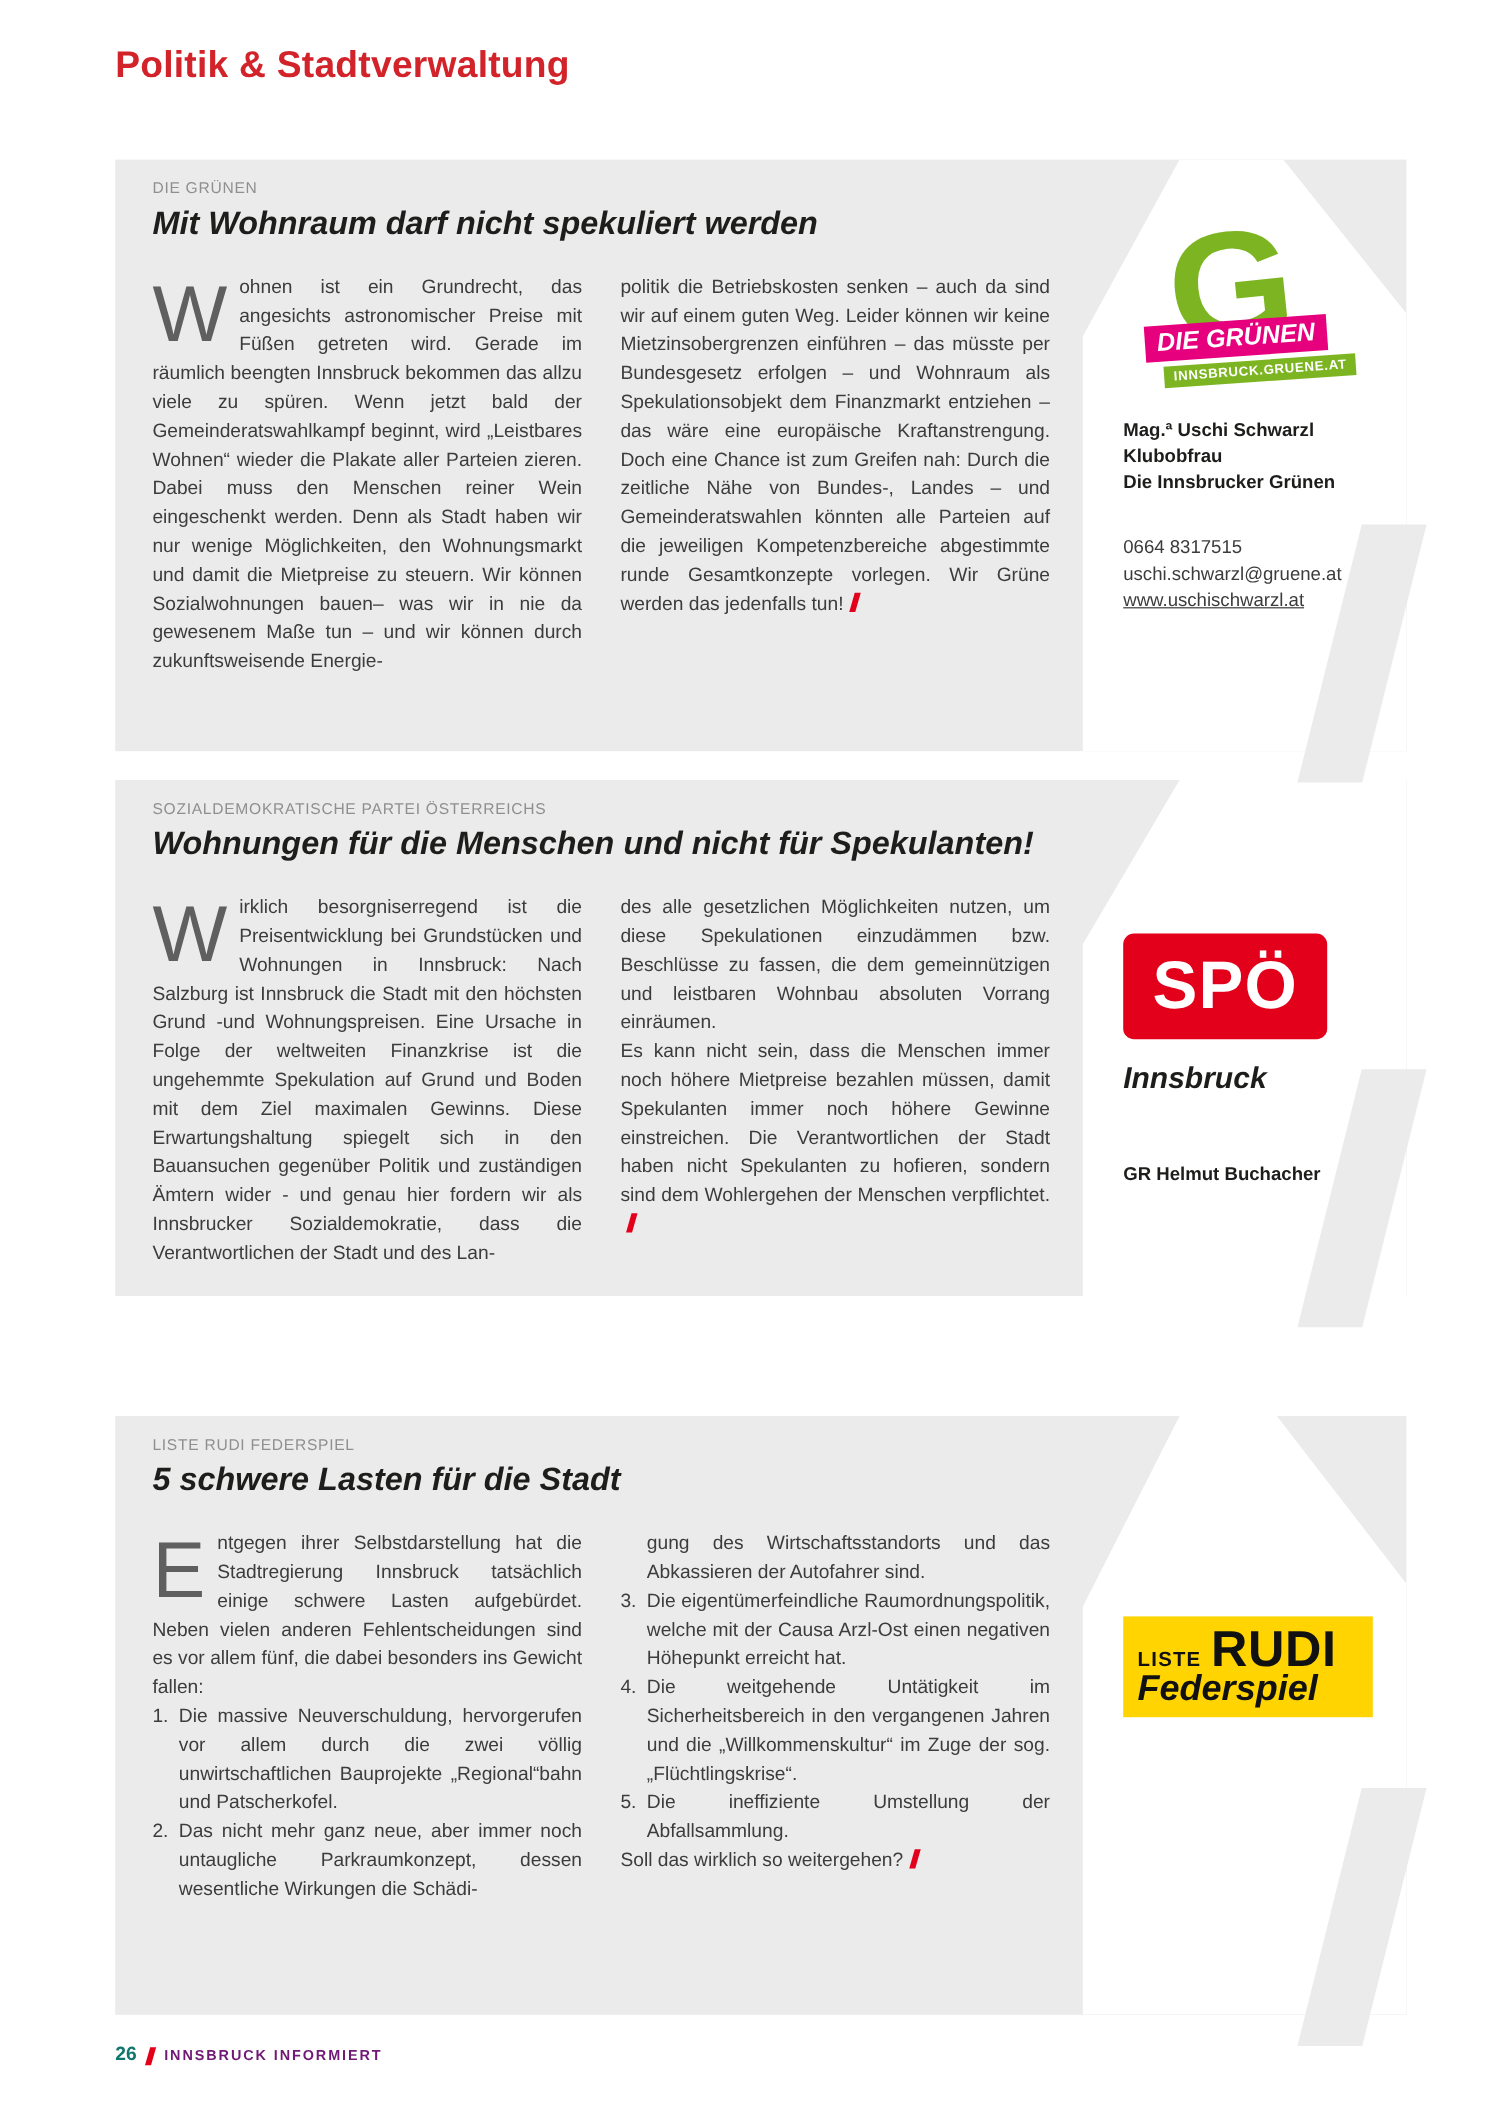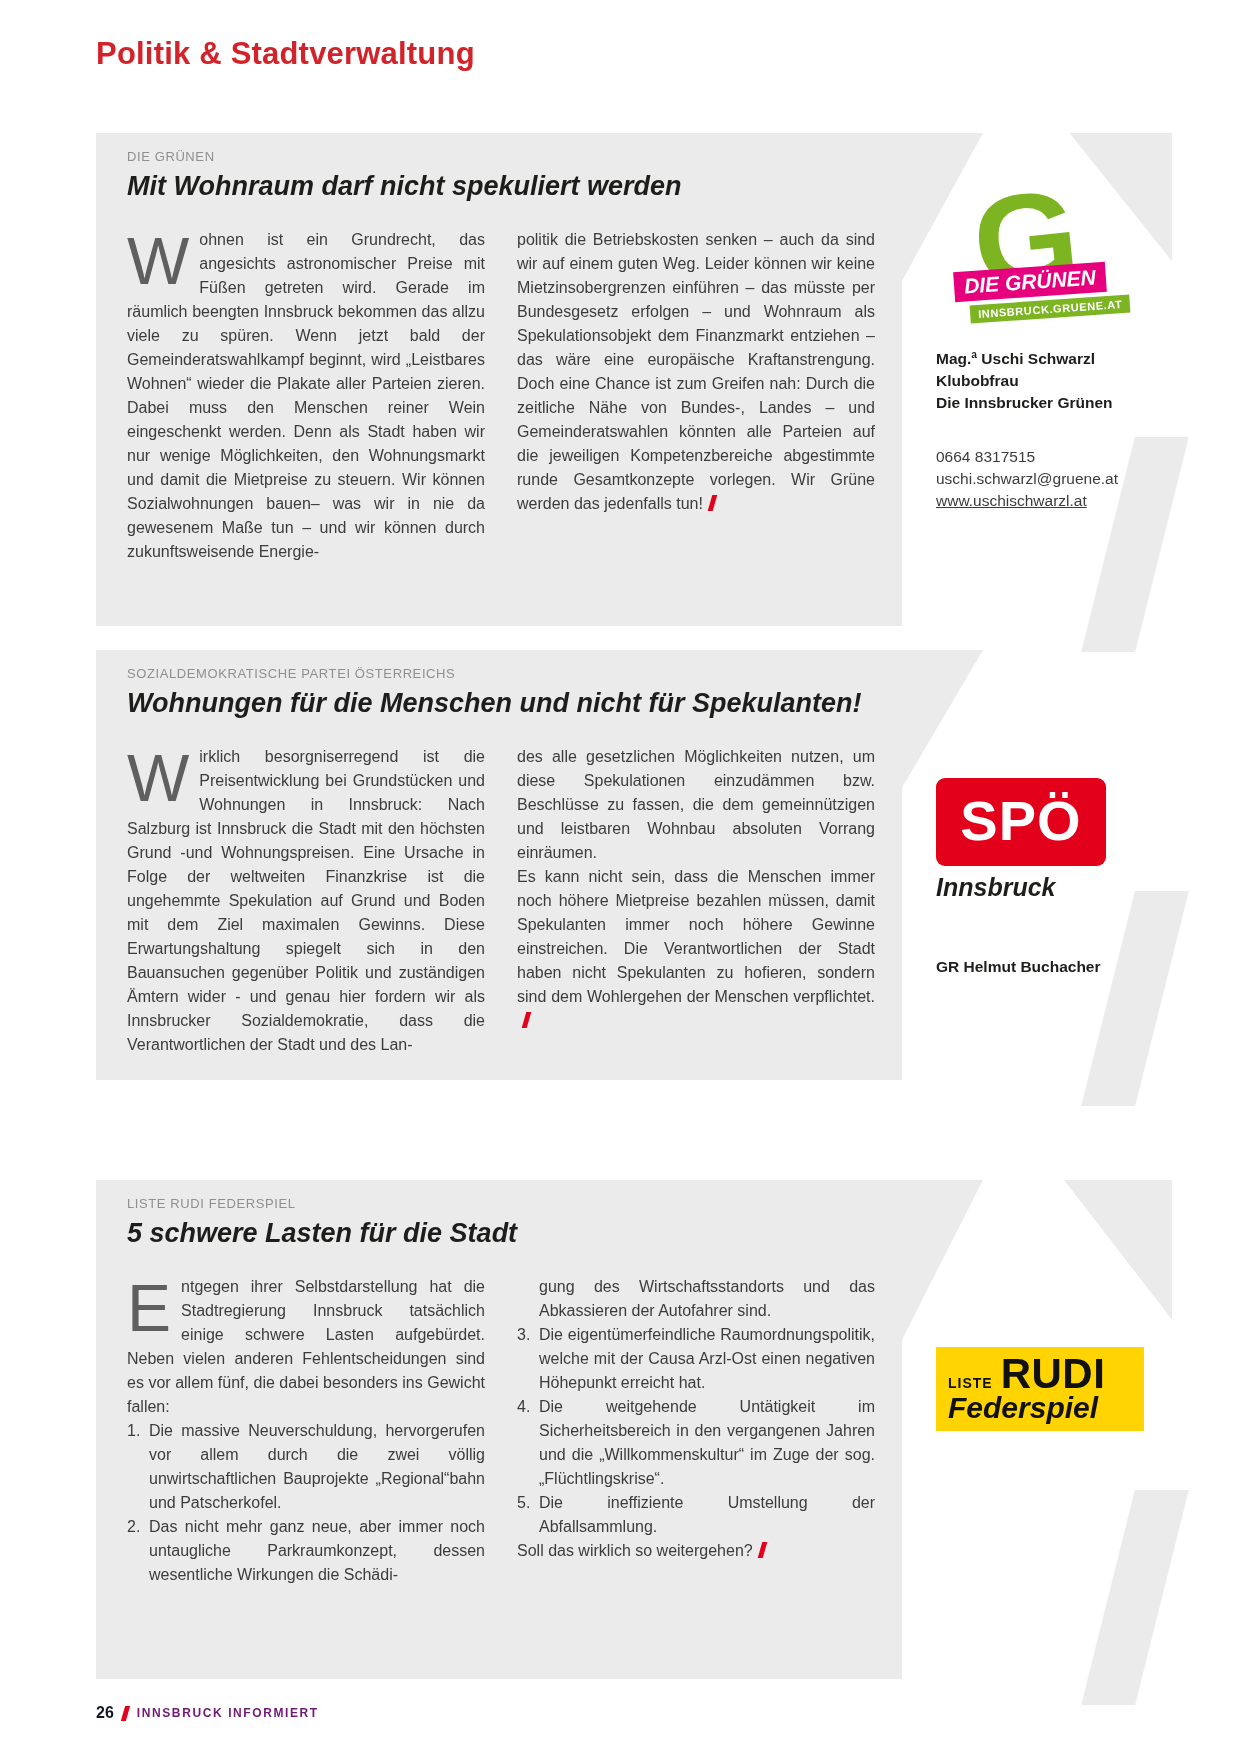--- a/index.html
+++ b/index.html
@@ -81,34 +81,34 @@
   .contact a { color:#3c3c3c; }
   .contact .plain { text-decoration:none; }
   .contact .site { text-decoration:underline; }
 
   
   .spoe-box {
     width:170px; height:88px; background:#e2001a; border-radius:9px;
     color:#fff; font-size:56px; font-weight:bold; text-align:center; line-height:86px;
     letter-spacing:1px;
   }
-  .spoe-sub { margin-top:7px; font-size:25px; font-weight:bold; font-style:italic; color:#1d1d1b; }
+  .spoe-sub { margin-top:19px; font-size:25px; font-weight:bold; font-style:italic; color:#1d1d1b; }
   .spoe-contact { margin-top:56px; font-size:15.5px; font-weight:bold; color:#1d1d1b; }
 
   
   .rudi-box { width:208px; background:#ffd400; padding:8px 12px 6px 12px; color:#111; }
   .rudi-top { display:flex; align-items:baseline; gap:8px; }
-  .rudi-liste { font-size:14px; font-weight:bold; letter-spacing:1px; }
+  .rudi-liste { font-size:17px; font-weight:bold; letter-spacing:1px; }
   .rudi-name { font-size:42px; font-weight:bold; line-height:0.9; letter-spacing:0.5px; }
   .rudi-fed { font-size:30px; font-weight:bold; font-style:italic; margin-top:-2px; }
   .rudi-contact { margin-top:54px; font-size:15.5px; font-weight:bold; line-height:1.5; color:#1d1d1b; }
 
   
   .footer { position:absolute; left:96px; top:1704px; display:flex; align-items:center; gap:9px; }
-  .footer .pnum { font-size:16px; font-weight:bold; color:#0f172a; }
+  .footer .pnum { font-size:16px; font-weight:bold; color:#0f766e; }
   .footer .mark { display:inline-block; width:5px; height:15px; background:#e2001a; transform:skewX(-16deg); }
   .footer .label { font-size:12px; font-weight:bold; letter-spacing:1.6px; color:#701a75; text-transform:uppercase; }
 </style>
 </head>
 <body>
 
 <h1 class="page-title">Politik &amp; Stadtverwaltung</h1>
 
 <section class="panel s1">
   <div class="band b1"></div>

